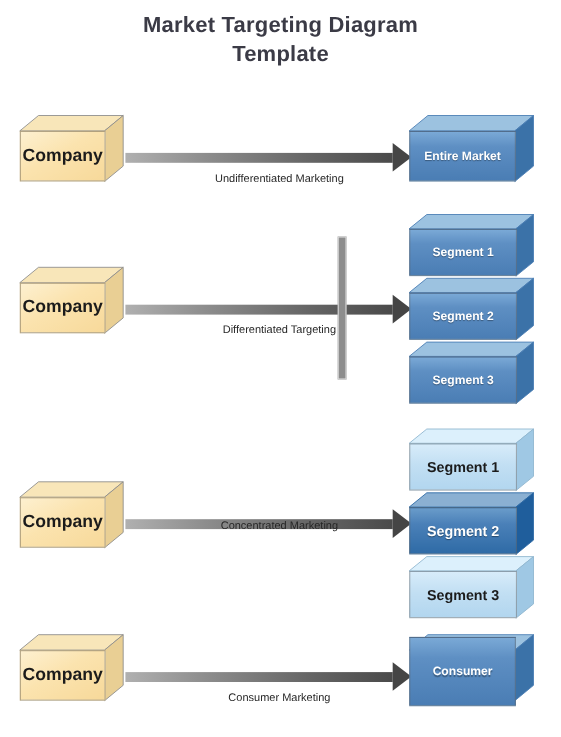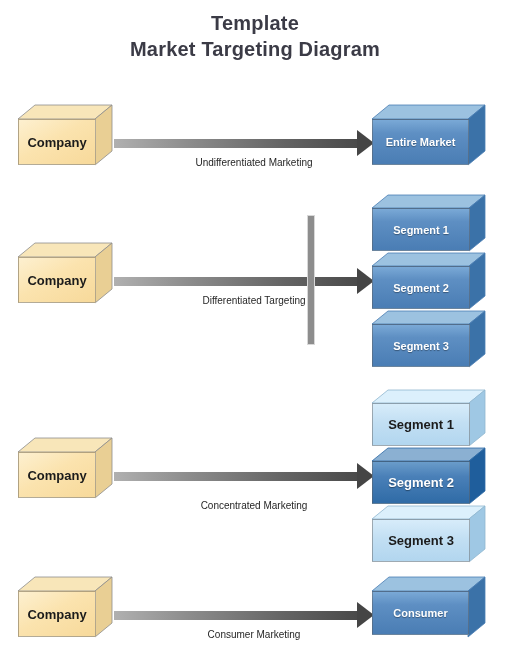--- a/index.html
+++ b/index.html
@@ -54,21 +54,21 @@
   .box3d .label {
     position: relative;
     z-index: 3;
     pointer-events: none;
   }
 
   
   .company .face {
     background: linear-gradient(150deg, #fdf0d0 0%, #fbe3ae 45%, #f7d99a 100%);
     color: #1b1b1b;
-    font-size: 13px;
+    font-size: 16px;
   }
   
   .blue .face {
     background: linear-gradient(180deg, #7aa9d6 0%, #5e8fc3 30%, #4a7db4 100%);
     color: #ffffff;
     font-size: 11px;
     text-shadow: 0 1px 1px rgba(0,0,0,0.35);
   }
   
   .blue-deep .face {
@@ -120,22 +120,22 @@
     position: absolute;
     background: #8d8d8d;
     border: 1px solid #d8d8d8;
     box-sizing: border-box;
   }
 </style>
 </head>
 <body>
 
 <div class="title">
+  <div>Market Targeting Diagram</div>
   <div>Template</div>
-  <div>Market Targeting Diagram</div>
 </div>
 
 <div class="box3d company" style="left:18px; top:105px; width:94px; height:60px;">
   <svg class="solid" width="94" height="60" viewBox="0 0 94 60">
     <polygon points="0,14 17,0 94,0 77,14" fill="#f8e6b9" stroke="#8d8d8d" stroke-width="0.8"></polygon>
     <polygon points="77,14 94,0 94,46 77,60" fill="#e9cf94" stroke="#8d8d8d" stroke-width="0.8"></polygon>
   </svg>
   <div class="face" style="top:14px; width:78px; height:46px;">
     <span class="label">Company</span>
   </div>
@@ -212,21 +212,21 @@
   </svg>
   <div class="face" style="top:14px; width:78px; height:46px;">
     <span class="label">Company</span>
   </div>
 </div>
 
 <div class="arrow" style="left:114px; top:463px; width:260px;">
   <div class="shaft" style="width:243px;"></div>
   <div class="head" style="left:243px;"></div>
 </div>
-<div class="arrow-label" style="left:144px; top:463px; width:220px;">Concentrated Marketing</div>
+<div class="arrow-label" style="left:144px; top:436px; width:220px;">Concentrated Marketing</div>
 
 <div class="box3d blue-light" style="left:372px; top:390px; width:113px; height:56px;">
   <svg class="solid" width="113" height="56" viewBox="0 0 113 56">
     <polygon points="0,13 16,0 113,0 97,13" fill="#dcf0fc" stroke="#8fb6cf" stroke-width="0.8"></polygon>
     <polygon points="97,13 113,0 113,43 97,56" fill="#9fc8e4" stroke="#8fb6cf" stroke-width="0.8"></polygon>
   </svg>
   <div class="face" style="top:13px; width:98px; height:43px;">
     <span class="label">Segment 1</span>
   </div>
 </div>
@@ -265,16 +265,16 @@
   <div class="shaft" style="width:243px;"></div>
   <div class="head" style="left:243px;"></div>
 </div>
 <div class="arrow-label" style="left:144px; top:592px; width:220px;">Consumer Marketing</div>
 
 <div class="box3d blue" style="left:372px; top:577px; width:113px; height:60px;">
   <svg class="solid" width="113" height="60" viewBox="0 0 113 60">
     <polygon points="0,14 17,0 113,0 96,14" fill="#9cc2e0" stroke="#4a7db4" stroke-width="0.8"></polygon>
     <polygon points="96,14 113,0 113,46 96,60" fill="#3b72a8" stroke="#4a7db4" stroke-width="0.8"></polygon>
   </svg>
-  <div class="face" style="top:14px; width:97px; height:44px;">
+  <div class="face" style="top:2px; width:97px; height:63px;">
     <span class="label">Consumer</span>
   </div>
 </div>
 
 </body></html>

